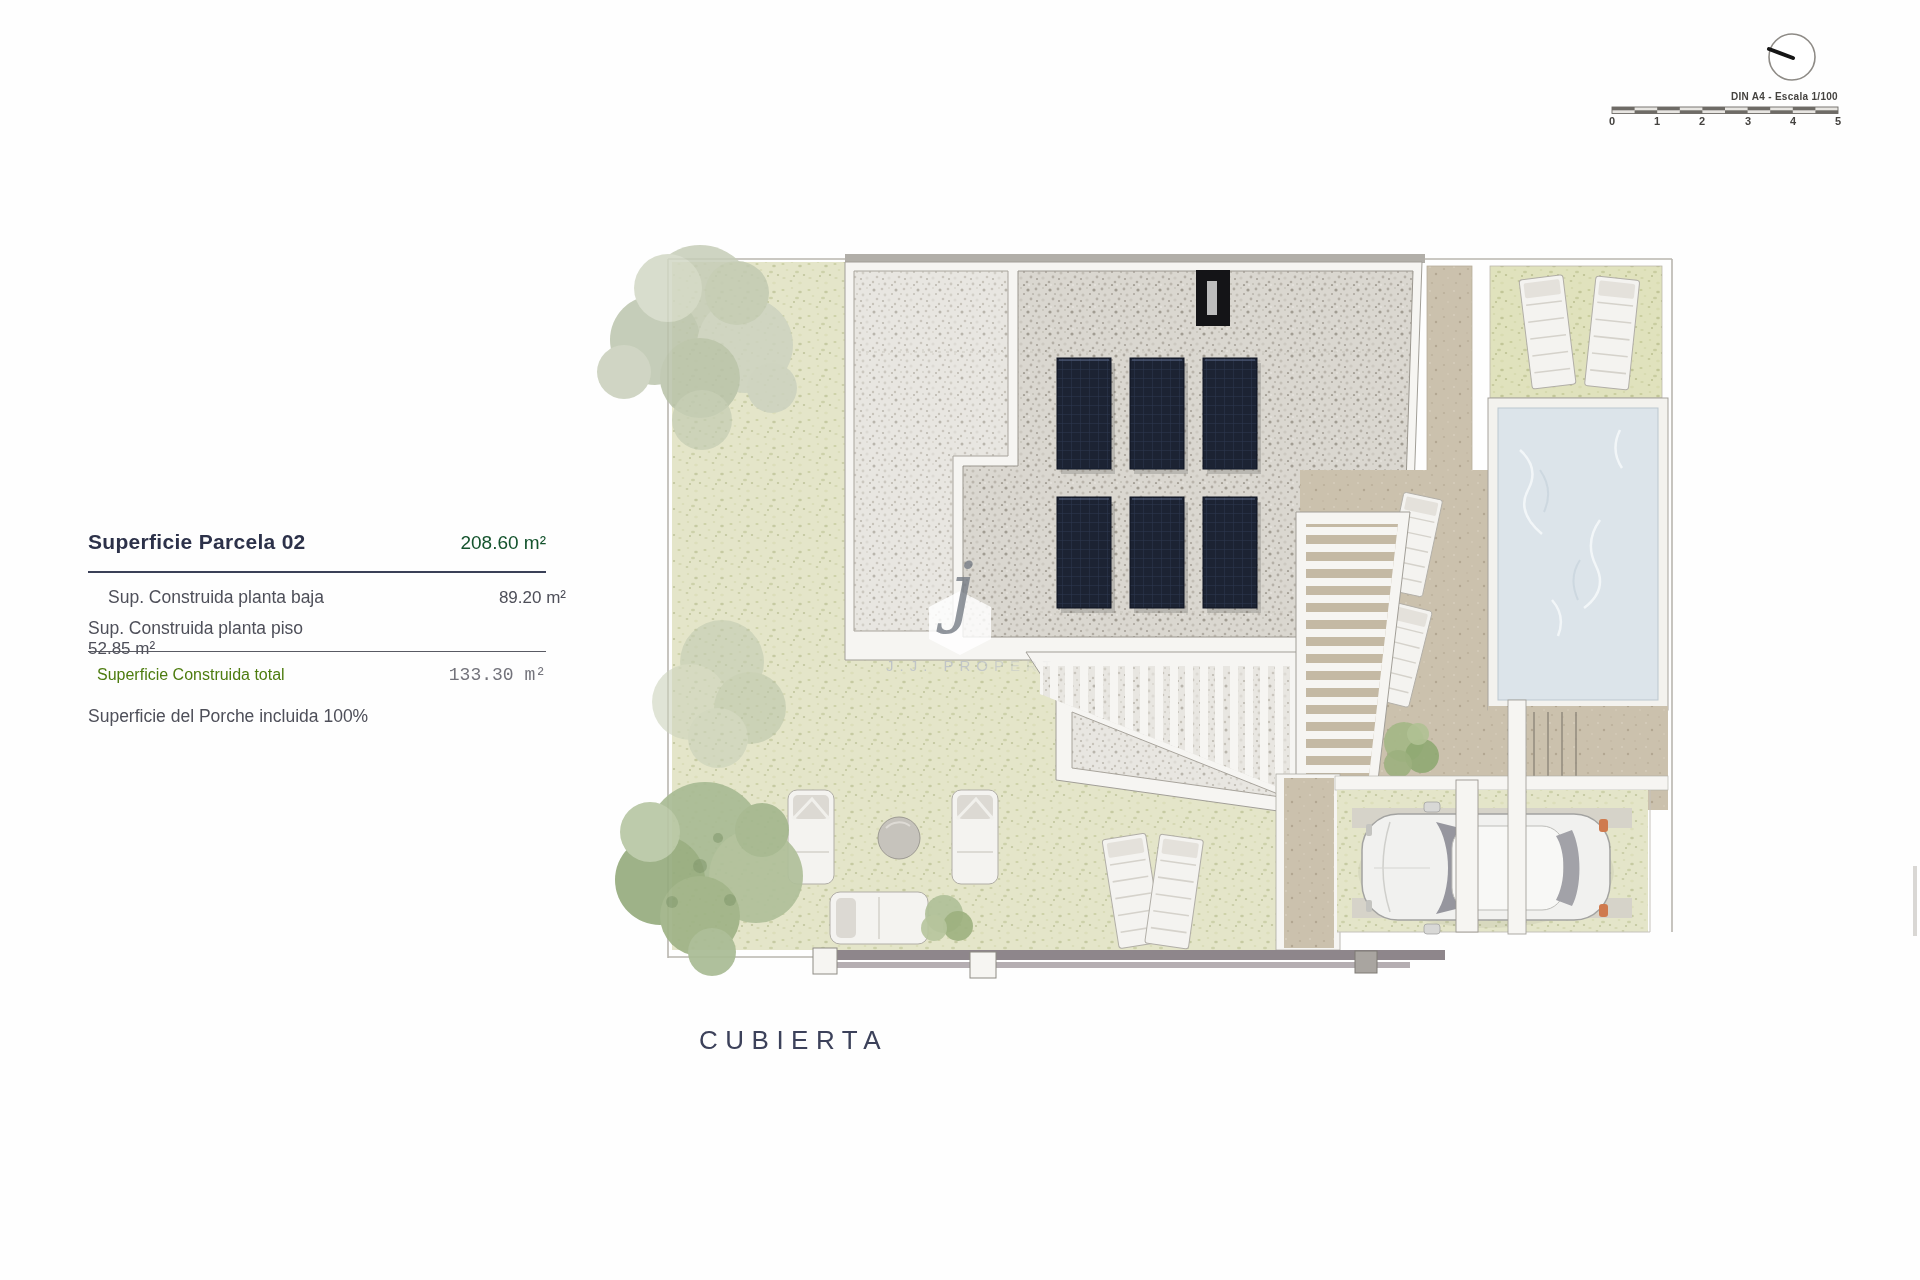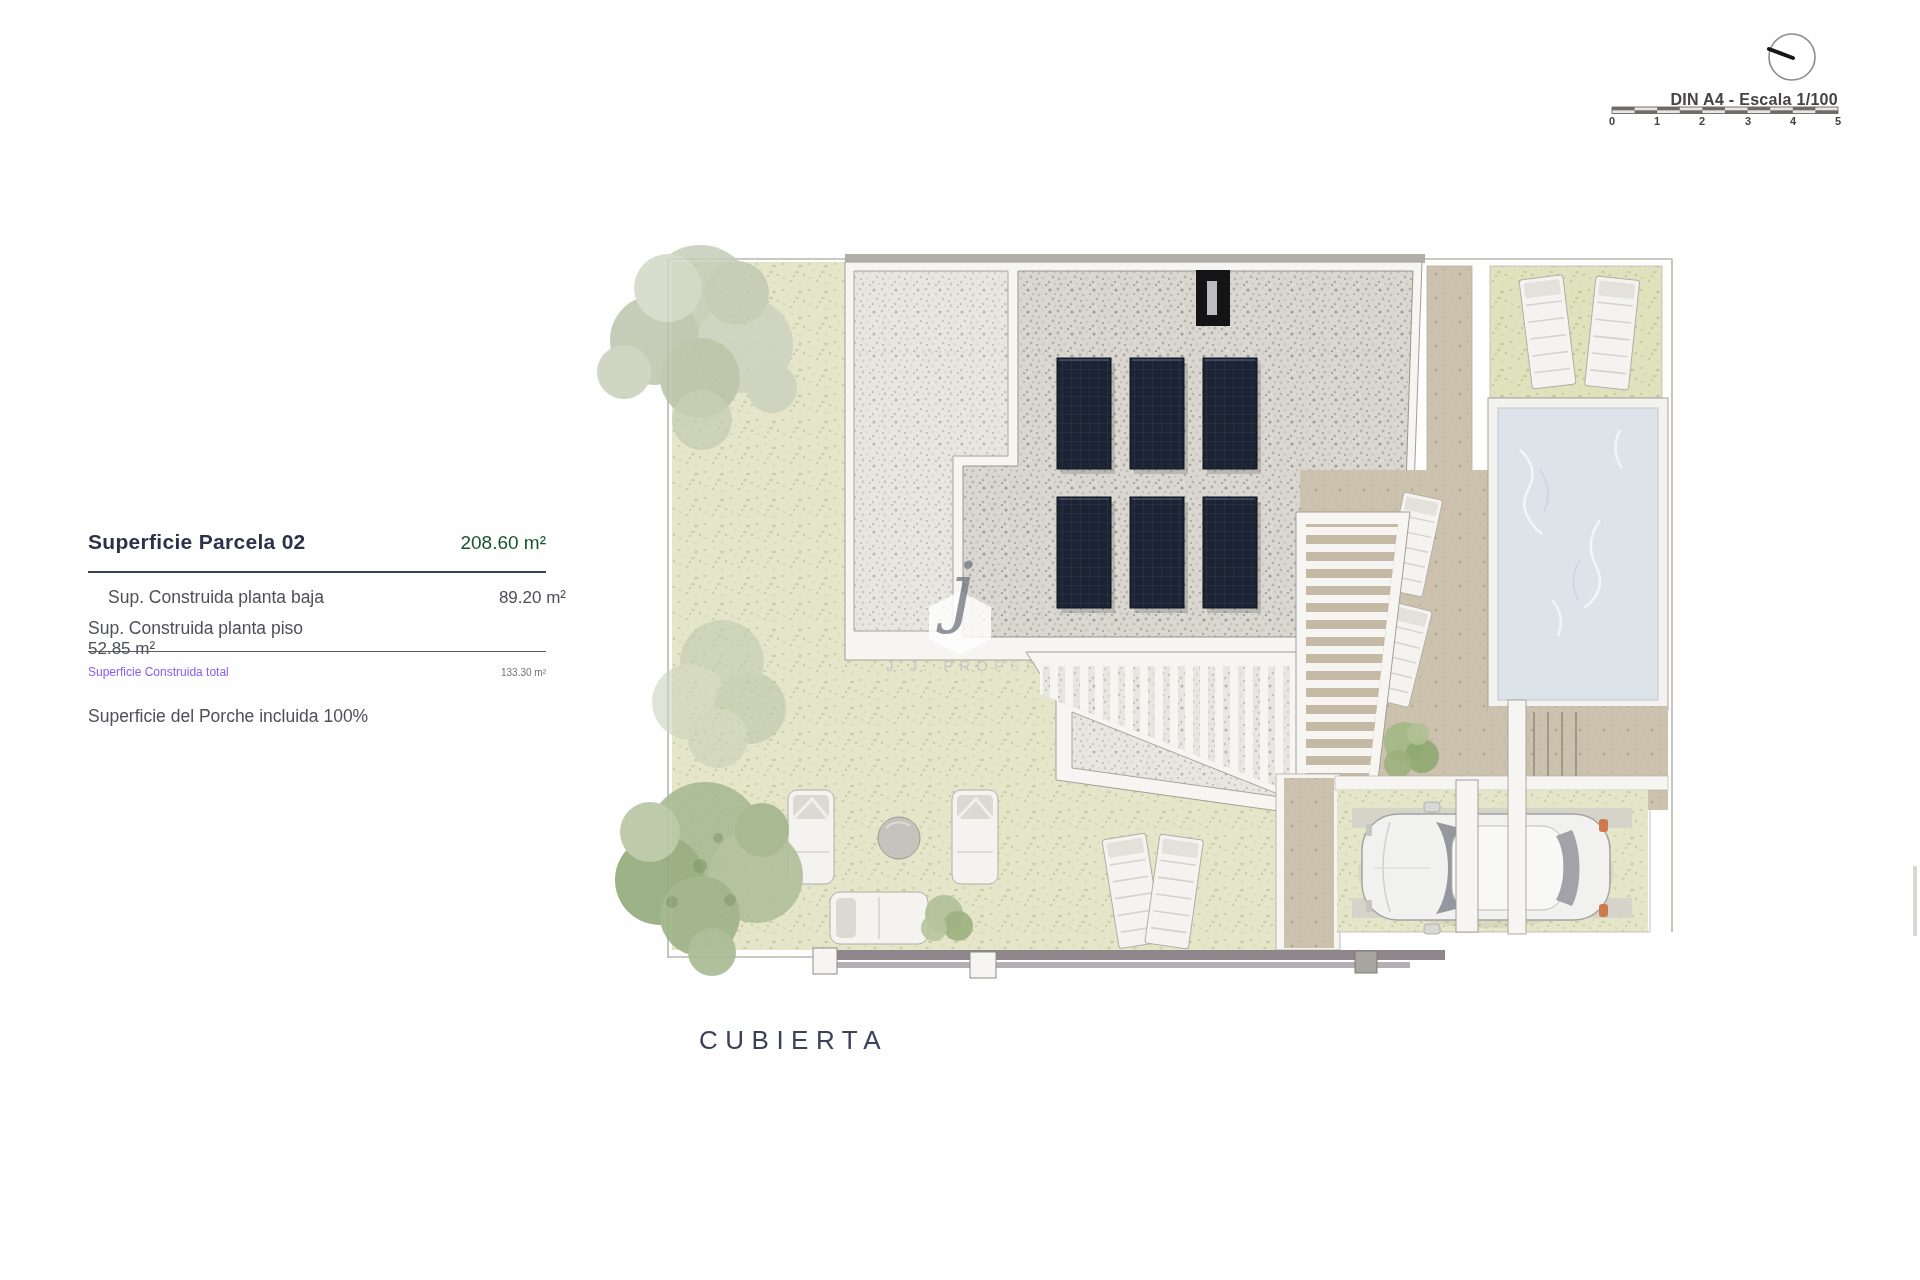--- a/index.html
+++ b/index.html
@@ -13,30 +13,30 @@
   .p-title{top:0;}
   .p-title .lbl{font-size:21px;font-weight:bold;color:#2c3149;letter-spacing:.3px;}
   .p-title .val{font-size:19px;color:#14532d;}
   .rule1{position:absolute;left:0;top:41px;width:100%;border-top:2.4px solid #3a4057;}
   .p-r1{top:57px;margin-left:20px;}
   .p-r2{top:88px;flex-direction:column;}
   .p-r1 .lbl,.p-r2 .lbl{font-size:17.5px;color:#4e4f59;}
   .p-r1 .val,.p-r2 .val{font-size:17px;color:#4e4f59;}
   .rule2{position:absolute;left:0;top:121px;width:100%;border-top:1.6px solid #595a63;}
   .p-tot{top:135px;}
-  .p-tot .lbl{font-size:12px;color:#8b5cf6;}
-  .p-tot .val{font-size:10px;color:#73737b;}
+  .p-tot .lbl{font-size:16px;color:#4d7c0f;margin-left:9px;}
+  .p-tot .val{font-size:18px;color:#73737b;font-family:Liberation Mono, monospace;}
   .p-note{top:176px;font-size:17.5px;color:#4e4f59;}
 
   
   .sheet-title{position:absolute;left:699px;top:1025px;font-size:26px;letter-spacing:7.5px;
                color:#3c415a;font-weight:400;}
 
   
-  .scale-label{position:absolute;right:82px;top:91px;font-size:16px;font-weight:bold;color:#454340;letter-spacing:.3px;}
+  .scale-label{position:absolute;right:82px;top:91px;font-size:10px;font-weight:bold;color:#454340;letter-spacing:.3px;}
   .scale-ticks{position:absolute;left:1606px;top:115px;width:240px;height:14px;}
   .scale-ticks span{position:absolute;top:0;transform:translateX(-50%);font-size:11px;font-weight:bold;color:#454340;}
 
   
   .wm-hex{position:absolute;left:929px;top:591px;width:62px;height:64px;background:rgba(255,255,255,.82);
           clip-path:polygon(50% 0%,100% 25%,100% 75%,50% 100%,0% 75%,0% 25%);}
   .wm-j{position:absolute;left:938px;top:553px;width:48px;text-align:center;
         font-family:"DejaVu Serif",serif;font-style:italic;font-size:76px;line-height:1;
         color:rgba(118,124,133,.8);}
   .wm-text{position:absolute;left:886px;top:657px;font-size:15px;letter-spacing:6px;

